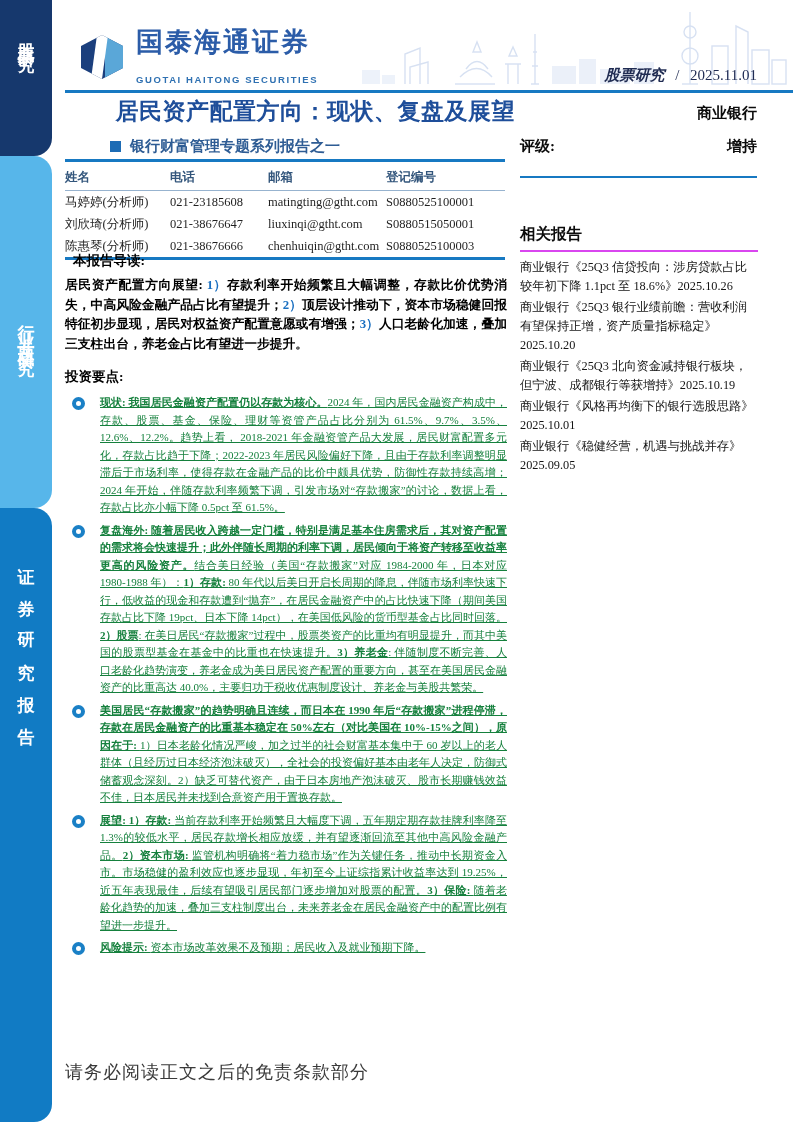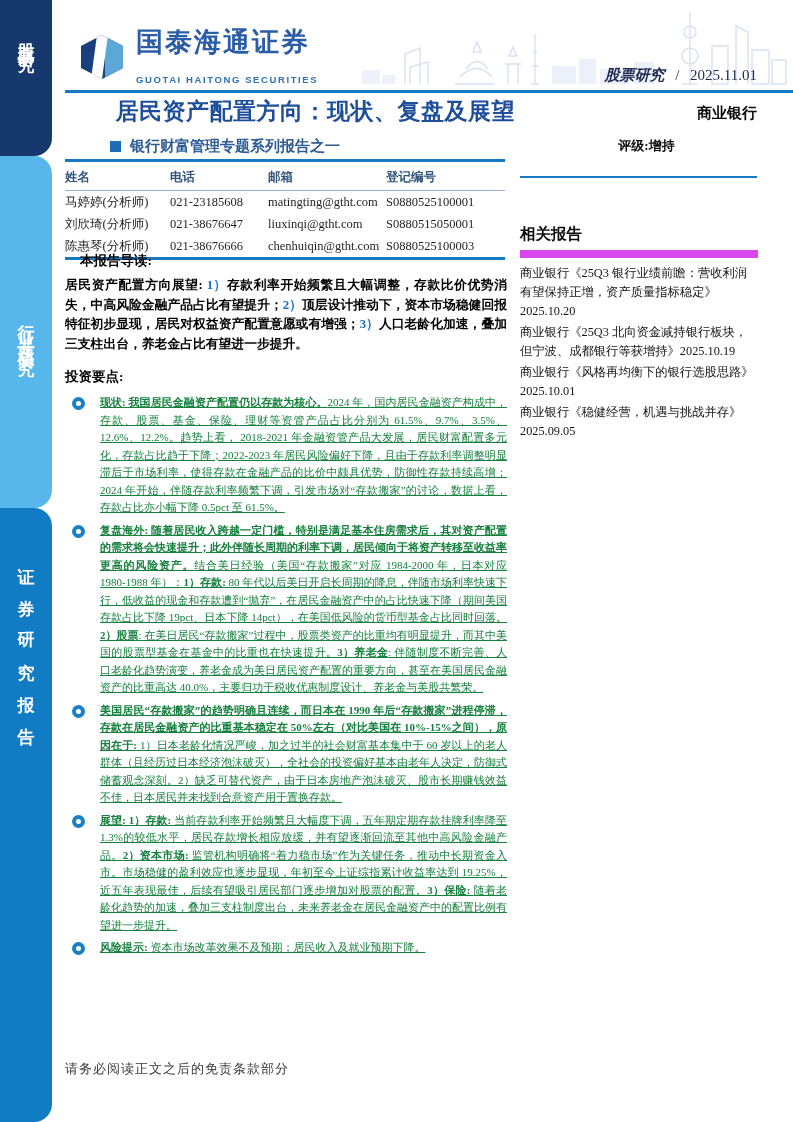--- a/index.html
+++ b/index.html
@@ -31,52 +31,52 @@
   .mh-sep{color:#1f2b52;margin-right:7px;}
   .rule{position:absolute;background:#1779c2;}
   .rule-top{left:65px;top:90px;width:728px;height:3px;z-index:1;}
   .title{position:absolute;left:65px;top:96px;margin:0;width:450px;font-size:23px;font-weight:bold;
          color:#1e4e9a;letter-spacing:0.5px;text-align:right;}
   .industry{position:absolute;right:36px;top:104px;font-size:15px;font-weight:bold;color:#0b0b0b;}
   .subtitle{position:absolute;left:66px;top:137px;font-size:15px;font-weight:bold;color:#2e5c94;
             display:flex;align-items:center;margin-left:44px;}
   .sq{display:inline-block;width:11px;height:11px;background:#1d6cb5;margin-right:9px;}
   .rating{position:absolute;left:520px;top:137px;width:237px;display:flex;
-          justify-content:center;font-size:13px;font-weight:bold;color:#0b0b0b;margin-left:8px;}
+          justify-content:space-between;font-size:15px;font-weight:bold;color:#0b0b0b;}
   .rule-sub{left:65px;top:159px;width:440px;height:3px;}
   .rule-rating{left:520px;top:176px;width:237px;height:2px;}
 
   
   .analysts{position:absolute;left:65px;top:167px;width:440px;border-collapse:collapse;
             font-size:12.5px;border-bottom:3px solid #1779c2;}
   .analysts th{text-align:left;color:#33567c;font-weight:bold;padding:2px 0 4px 0;
                border-bottom:1px solid #97b3cf;}
   .analysts td{padding:2.5px 0;color:#1f1f1f;}
   .col-name{width:105px;} .col-tel{width:98px;} .col-mail{width:118px;} .col-reg{width:119px;}
 
   
   .related{position:absolute;left:520px;top:224px;width:238px;}
   .rel-title{font-size:15.5px;font-weight:bold;color:#0b0b0b;padding-bottom:5px;
-             border-bottom:8px solid #d946ef;margin-bottom:6px;}
+             border-bottom:2px solid #d946ef;margin-bottom:6px;}
   .rel-item{font-size:12.3px;line-height:1.55;color:#141414;margin-bottom:2px;text-align:left;}
 
   
   .bodycol{position:absolute;left:65px;top:252px;width:442px;}
   .h-guide,.h-points{font-size:13.5px;font-weight:bold;color:#000;}
-  .h-guide{margin:0 0 6px 15px;}
+  .h-guide{margin:0 0 6px 8px;}
   .guide{margin:0;font-size:12.8px;font-weight:bold;line-height:19.5px;text-align:justify;color:#000;}
   .h-points{margin:14px 0 8px 0;}
   .bullet{display:flex;margin-bottom:5px;}
   .ring{flex:0 0 13px;width:13px;height:13px;box-sizing:border-box;border:4px solid #1a80c6;
         border-radius:50%;background:#fff;margin:3px 15px 0 7px;}
   .btext{flex:1;font-size:11px;line-height:17.5px;text-align:justify;color:#15803d;margin:0;text-decoration:underline;}
   .btext .b{font-weight:bold;}
   .accent{color:#1a6fc0;}
 
-  .footer{position:absolute;left:65px;top:1060px;font-size:13px;color:#3a3a3a;letter-spacing:1px;}
+  .footer{position:absolute;left:65px;top:1060px;font-size:18px;color:#3a3a3a;letter-spacing:1px;}
 </style>
 </head>
 <body>
 
 <div class="page">
 
   <div class="sidebar">
     <div class="seg seg-a">
       <span class="vtext">股票研究</span>
     </div>
@@ -181,20 +181,21 @@
           <td>021-38676666</td>
           <td>chenhuiqin@gtht.com</td>
           <td>S0880525100003</td>
         </tr>
       </tbody>
   </table>
 
   <div class="related">
     <div class="rel-title">相关报告</div>
     <div id="rel-list">
+        <div class="rel-item">商业银行《25Q3 信贷投向：涉房贷款占比较年初下降 1.1pct 至 18.6%》2025.10.26</div>
         <div class="rel-item">商业银行《25Q3 银行业绩前瞻：营收利润有望保持正增，资产质量指标稳定》2025.10.20</div>
         <div class="rel-item">商业银行《25Q3 北向资金减持银行板块，但宁波、成都银行等获增持》2025.10.19</div>
         <div class="rel-item">商业银行《风格再均衡下的银行选股思路》2025.10.01</div>
         <div class="rel-item">商业银行《稳健经营，机遇与挑战并存》2025.09.05</div>
       </div>
   </div>
 
   <div class="bodycol">
     <div class="h-guide">本报告导读:</div>
     <p class="guide" id="guide-runs"><span>居民资产配置方向展望: </span><span class="accent">1）</span><span>存款利率开始频繁且大幅调整，存款比价优势消失，中高风险金融产品占比有望提升；</span><span class="accent">2）</span><span>顶层设计推动下，资本市场稳健回报特征初步显现，居民对权益资产配置意愿或有增强；</span><span class="accent">3）</span><span>人口老龄化加速，叠加三支柱出台，养老金占比有望进一步提升。</span></p>

